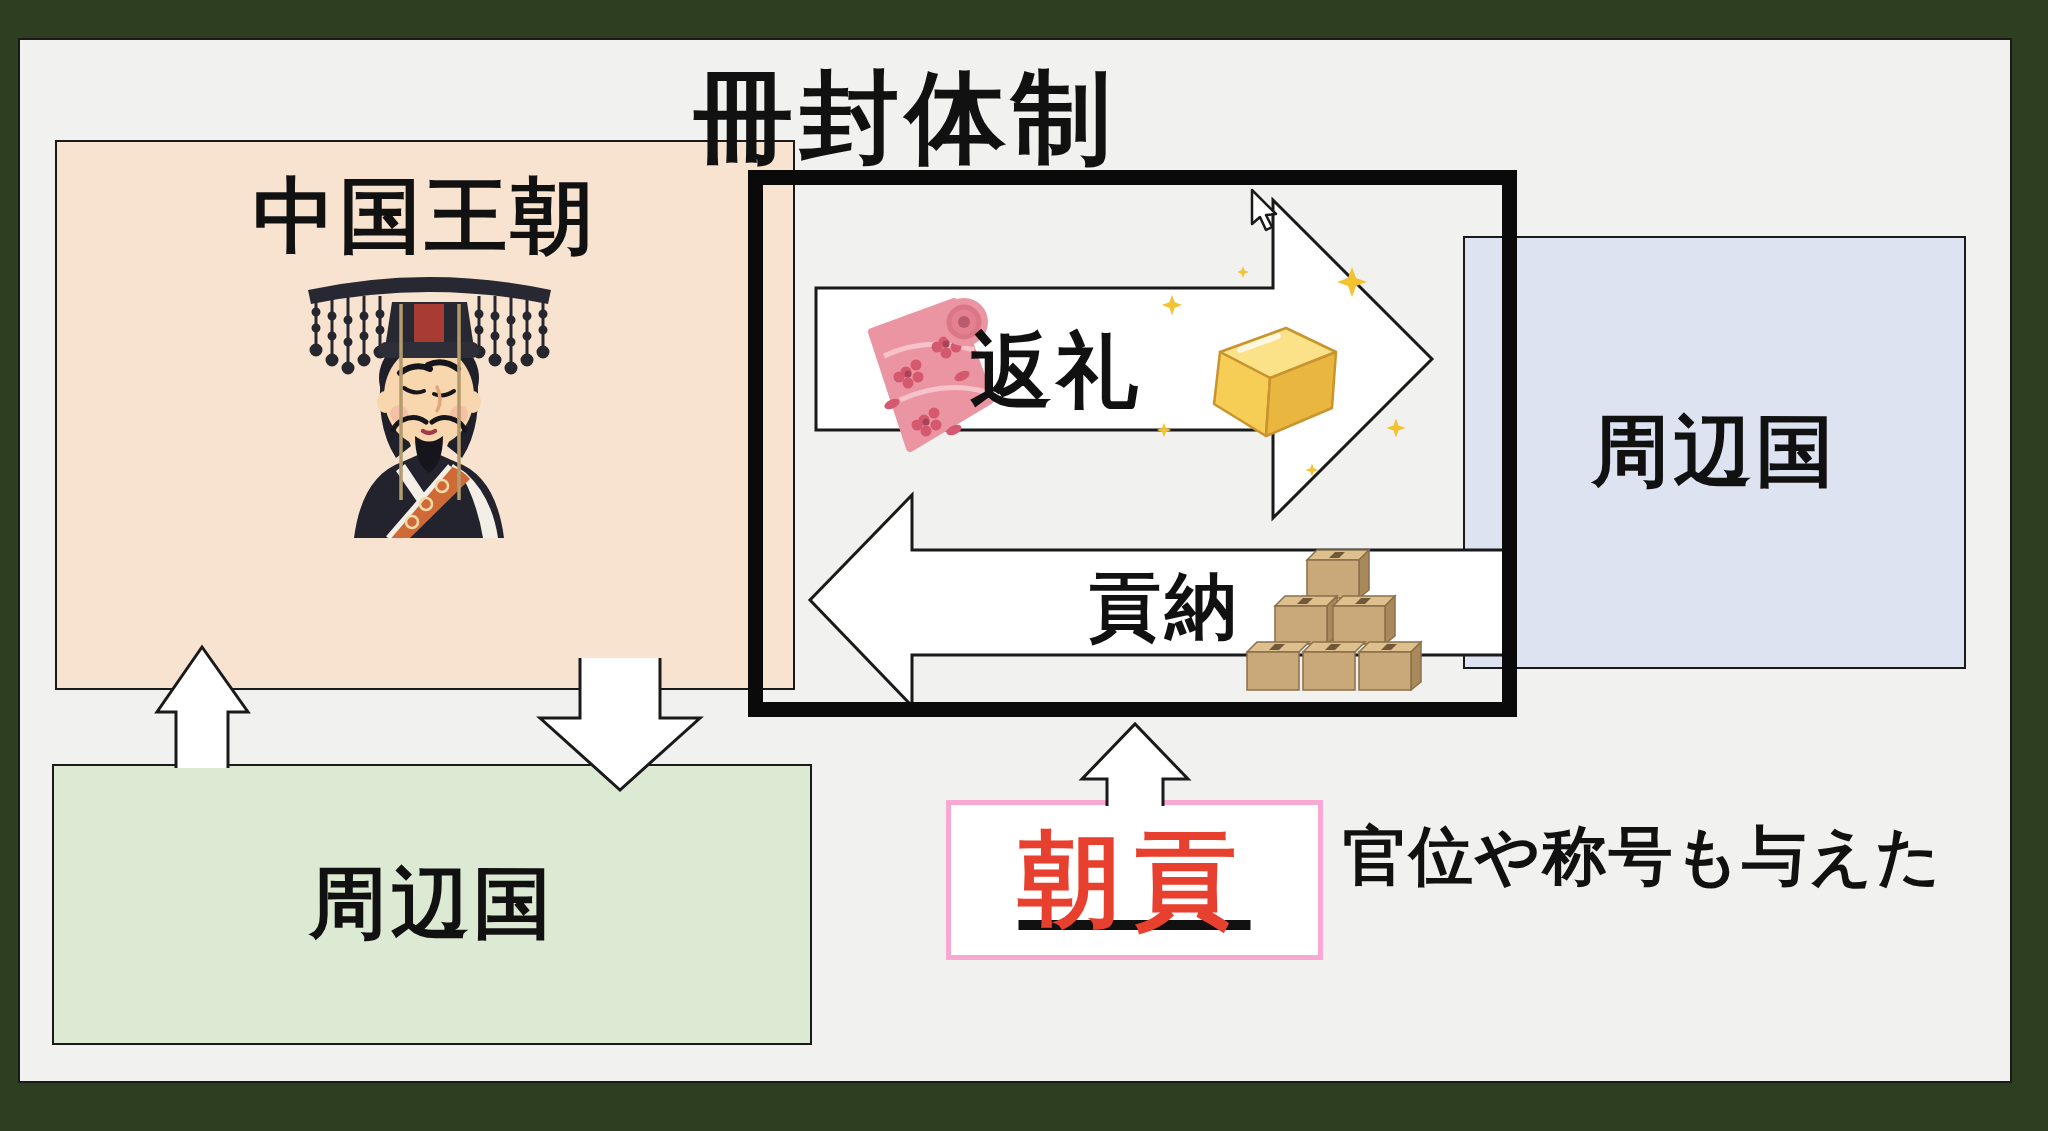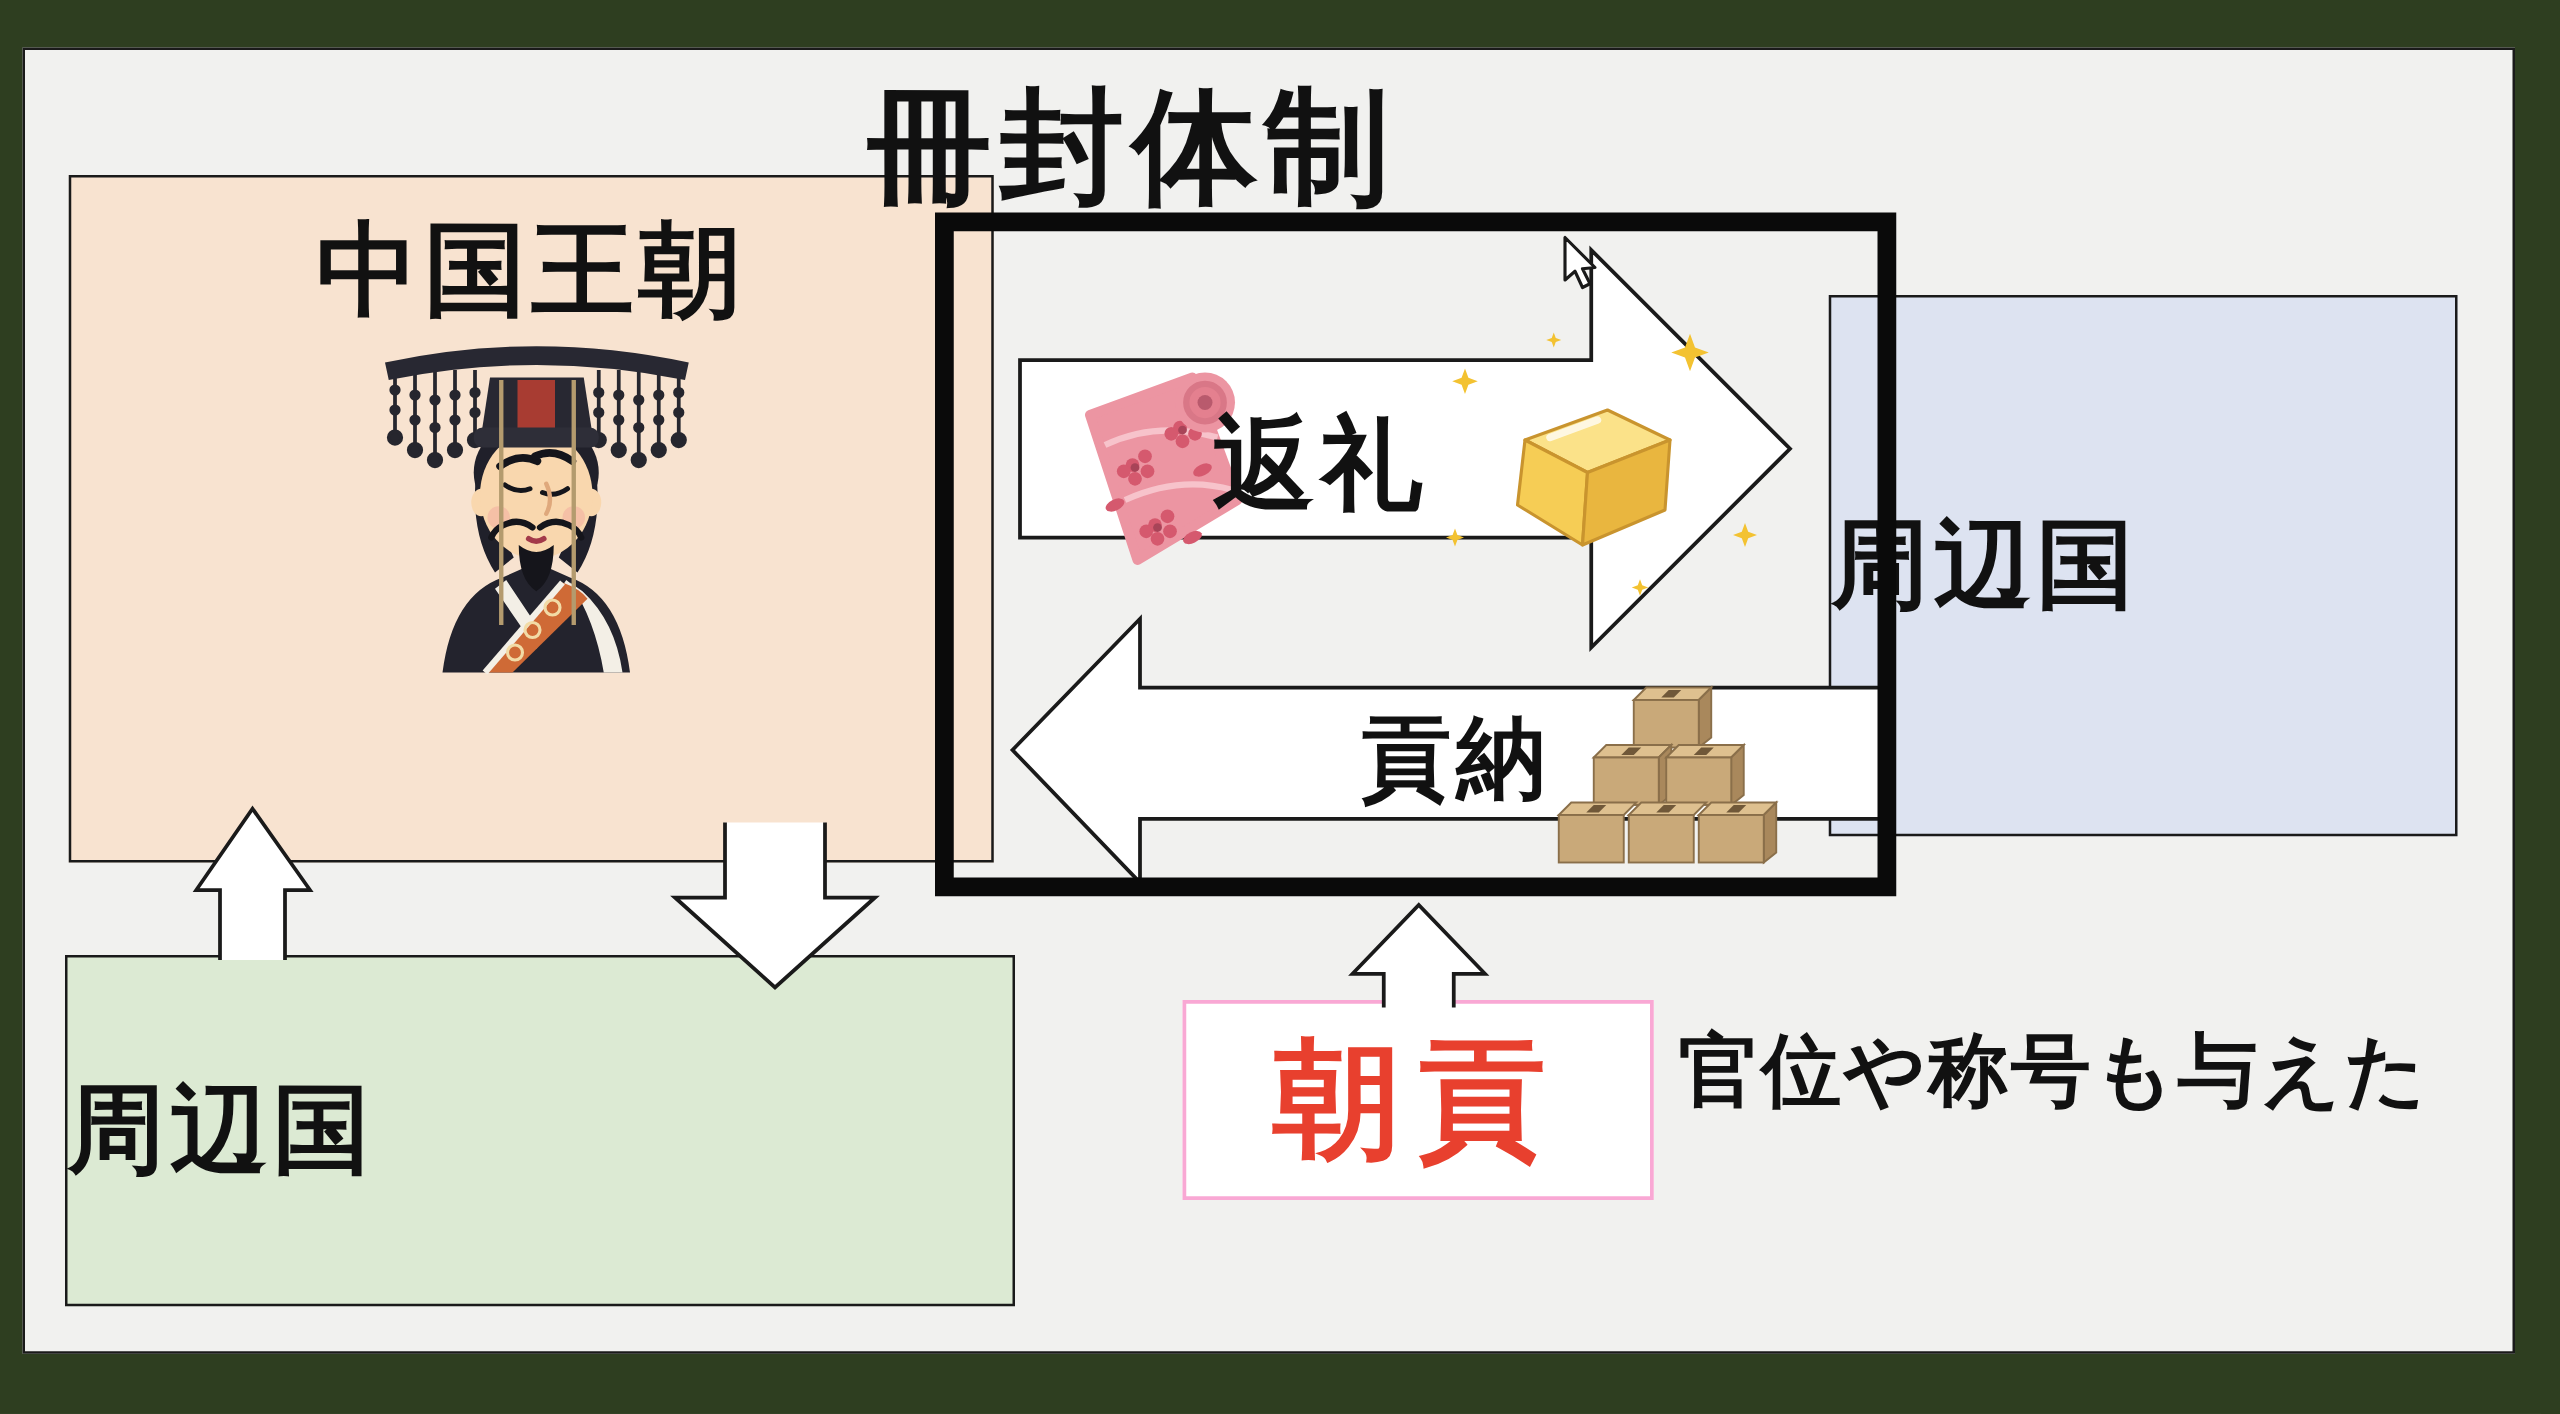--- a/index.html
+++ b/index.html
@@ -1,25 +1,25 @@
 <!DOCTYPE html>
 <html><head>
 <meta charset="utf-8">
 <style>
   html,body{margin:0;padding:0;background:#2e3e20;}
   #stage{position:relative;width:2048px;height:1131px;background:#2e3e20;overflow:hidden;
          font-family:"Liberation Sans","DejaVu Sans",sans-serif;font-weight:bold;color:#111;}
   .abs{position:absolute;box-sizing:border-box;}
   #panel{left:18px;top:38px;width:1994px;height:1045px;background:#f1f1ef;border:2px solid #1a1a1a;z-index:0;}
-  .cbox{border:2px solid #1a1a1a;display:flex;align-items:center;justify-content:flex-start;z-index:1;}
+  .cbox{border:2px solid #1a1a1a;display:flex;align-items:center;justify-content:center;z-index:1;}
   #china-box{left:55px;top:140px;width:740px;height:550px;background:#f8e3d0;display:block;}
   #blue-box{left:1463px;top:236px;width:503px;height:433px;background:#dde3f1;}
   #green-box{left:52px;top:764px;width:760px;height:281px;background:#dcead3;}
   #black-frame{left:748px;top:170px;width:769px;height:547px;border:15px solid #0a0a0a;background:transparent;z-index:3;pointer-events:none;}
-  #tribute-box{left:946px;top:800px;width:377px;height:160px;background:#fff;border:3px solid #f9a8d4;display:flex;align-items:center;justify-content:center;z-index:4;}
+  #tribute-box{left:946px;top:800px;width:377px;height:160px;background:#fff;border:5px solid #f9a8d4;display:flex;align-items:center;justify-content:center;z-index:4;text-decoration:underline;}
   svg.layer{position:absolute;left:0;top:0;z-index:2;pointer-events:none;}
   svg.layer-top{position:absolute;left:0;top:0;z-index:5;pointer-events:none;}
   .txt{position:absolute;z-index:6;pointer-events:none;white-space:nowrap;}
   #title{left:0;top:52px;width:1811px;text-align:center;font-size:100px;letter-spacing:6px;}
   #china-label{left:55px;top:162px;width:740px;text-align:center;font-size:82px;letter-spacing:4px;}
   .country-label{font-size:78px;letter-spacing:4px;}
   #henrei-label{left:970px;top:317px;width:300px;font-size:82px;letter-spacing:4px;}
   #kounou-label{left:1015px;top:559px;width:300px;text-align:center;font-size:72px;letter-spacing:4px;}
   #tribute-label{font-size:102px;letter-spacing:14px;color:#e8402e;}
   #annotation{left:1343px;top:792px;font-size:64px;line-height:80px;letter-spacing:2px;margin-top:24px;}

